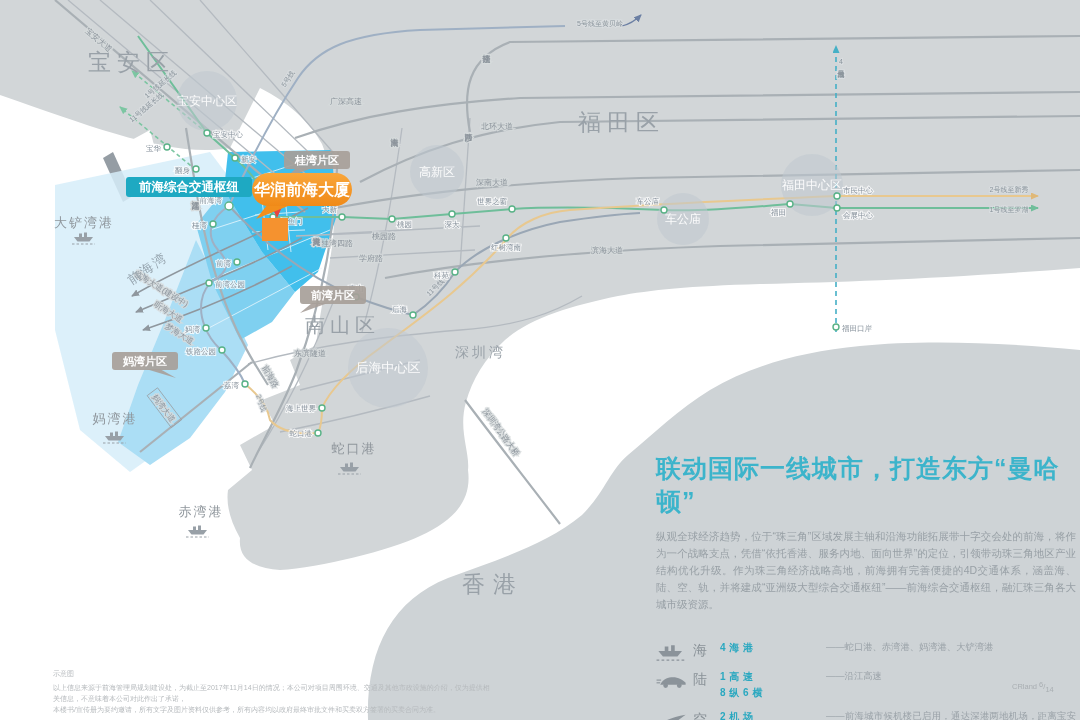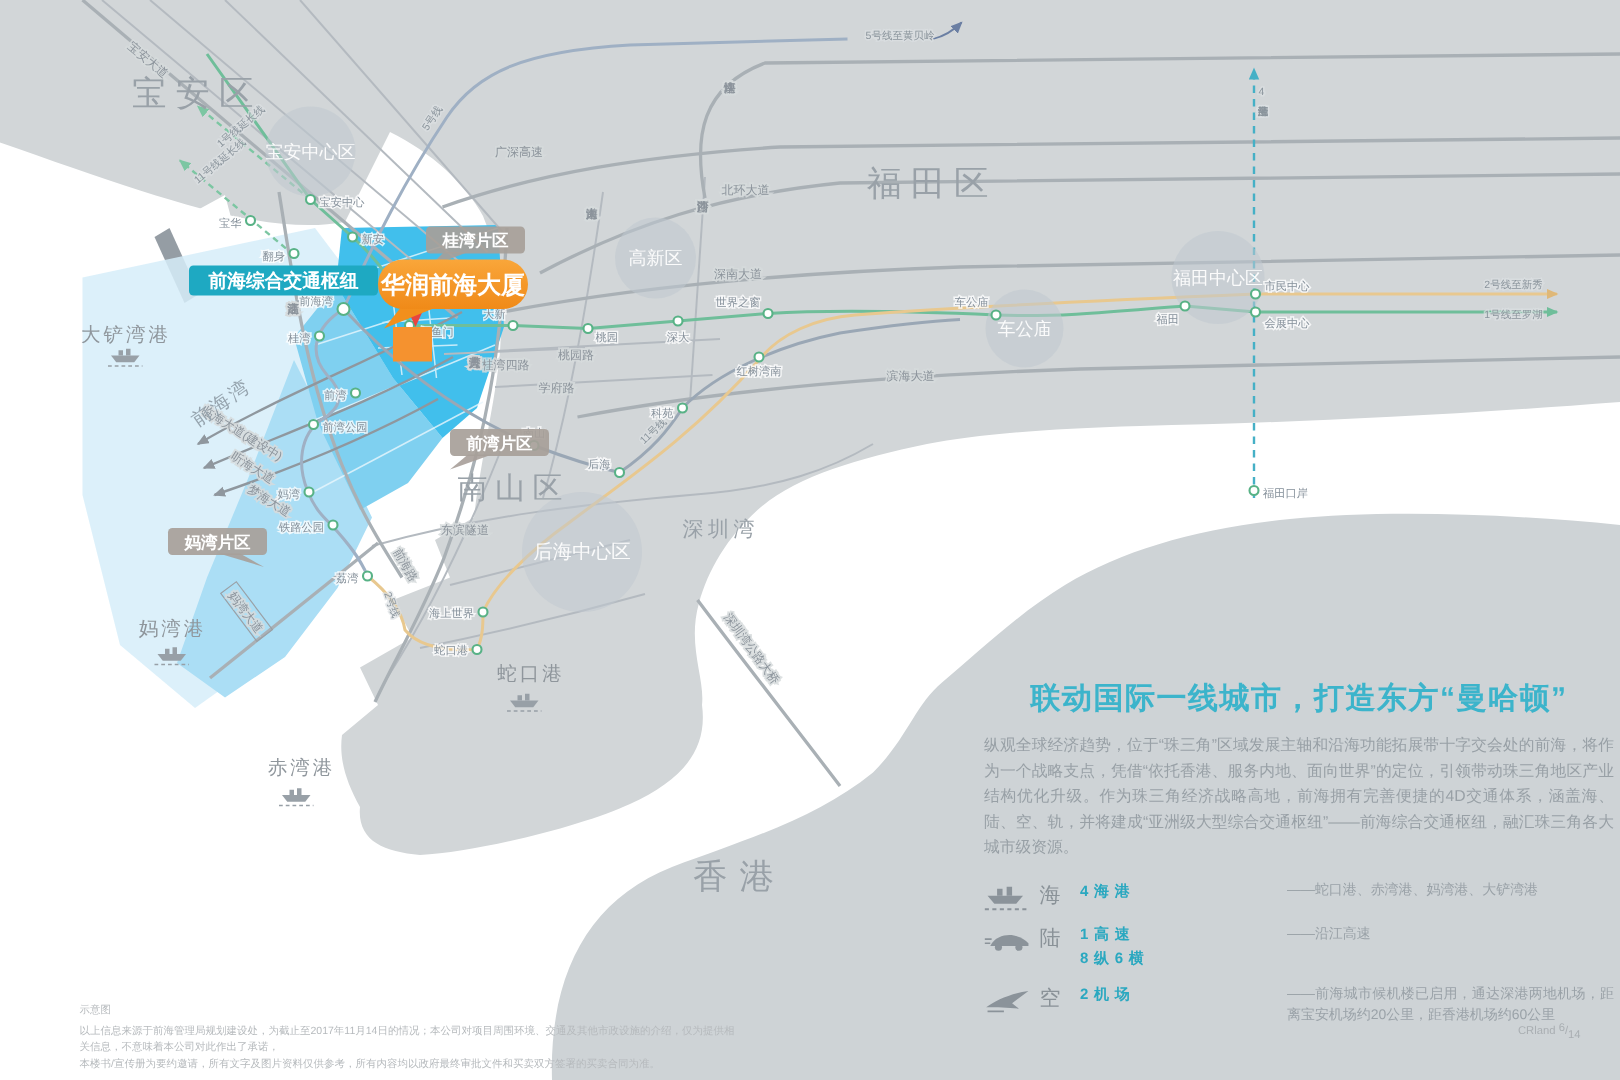--- a/index.html
+++ b/index.html
@@ -11,28 +11,28 @@
   .t-water{fill:#96a4ae;}
   .t-port{fill:#8f969c;font-size:13px;letter-spacing:2px;}
   .t-zone{fill:#ffffff;opacity:.93;}
   .t-road{font-size:8px;fill:#8b939b;paint-order:stroke;stroke:rgba(214,218,220,.85);stroke-width:2.4px;}
   .t-station{font-size:7.5px;fill:#85909a;paint-order:stroke;stroke:rgba(255,255,255,.78);stroke-width:2px;}
   .t-metro{font-size:7px;fill:#8a949c;paint-order:stroke;stroke:rgba(220,224,226,.7);stroke-width:2px;}
   .t-tag{fill:#fff;font-weight:bold;}
   .stn{fill:#fff;stroke:#58b286;stroke-width:1.4;}
   .vert{writing-mode:vertical-rl;text-orientation:upright;}
   .panel{position:absolute;left:656px;top:452px;width:420px;}
-  .panel h1{font-size:20px;color:#3cb4cb;letter-spacing:1px;margin:0 0 10px;font-weight:bold;text-align:center;}
-  .panel p{font-size:10.5px;color:#98a0a6;line-height:1.62;text-align:justify;margin:0 0 13px;}
+  .panel h1{font-size:25px;color:#3cb4cb;letter-spacing:1px;margin:0 0 10px;font-weight:bold;}
+  .panel p{font-size:10.5px;color:#98a0a6;line-height:1.62;text-align:justify;margin:0 0 28px;}
   .lg-group{display:flex;margin-bottom:8px;}
   .lg-cat{width:64px;display:flex;align-items:flex-start;gap:5px;padding-top:1px;flex:none;}
   .lg-icon{width:32px;height:20px;flex:none;}
   .lg-cat-label{font-size:14px;color:#8a9298;}
   .lg-rows{flex:1;}
-  .lg-row{display:flex;margin-bottom:2px;gap:32px;}
+  .lg-row{display:flex;margin-bottom:2px;}
   .lg-head{color:#2aa8c0;font-size:10px;font-weight:bold;width:60px;flex:none;letter-spacing:.5px;}
   .lg-desc{color:#9aa2a8;font-size:9.3px;line-height:1.5;text-align:justify;margin-left:46px;}
   .footer{position:absolute;left:53px;top:669px;width:440px;color:#b6babd;font-size:7px;line-height:1.55;}
   .f-tag{margin-bottom:3px;}
   .pageno{position:absolute;left:1012px;top:682px;font-size:7.5px;color:#a9aeb2;white-space:nowrap;}
   .pageno .pt{position:relative;top:-2px;}
   .pageno .pb{position:relative;top:3px;}
 </style>
 </head>
 <body>

